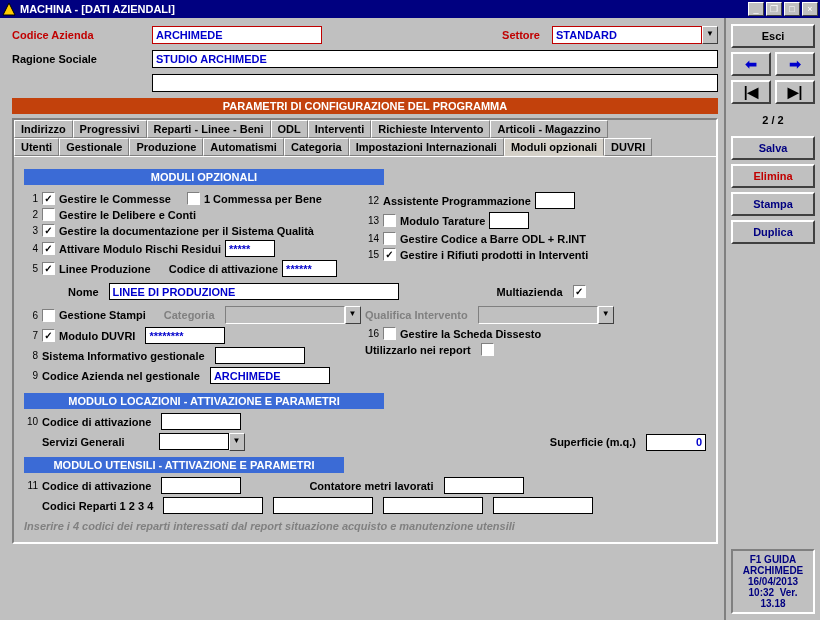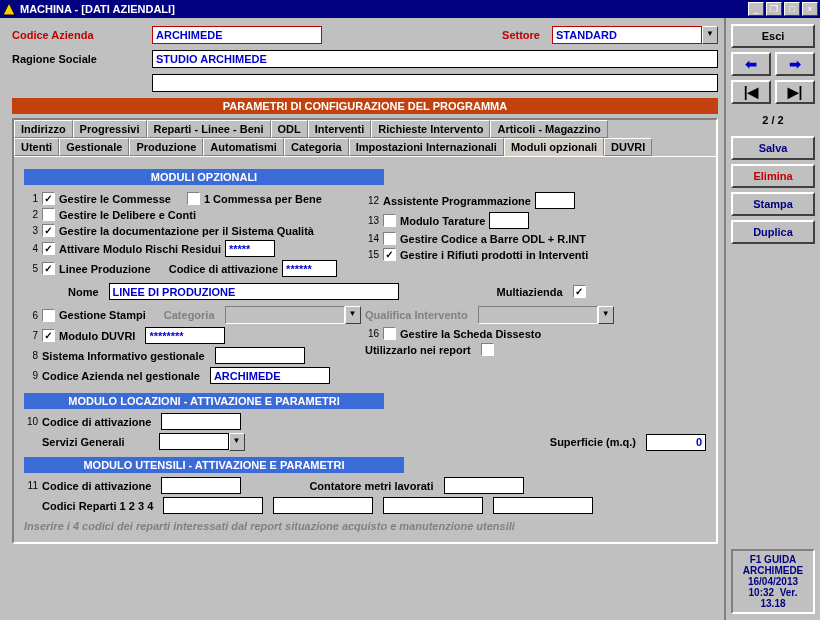--- a/index.html
+++ b/index.html
@@ -237,21 +237,21 @@
         <span>Servizi Generali</span>
         <div class="select-wrap" style="margin-left:30px">
           <input class="small-input" style="width: 70px;">
           <div class="select-btn">▼</div>
         </div>
         <span style="flex:1"></span>
         <span>Superficie (m.q.)</span>
         <input class="small-input" style="width: 60px; text-align: right; margin-left: 6px;" value="0">
       </div>
 
-      <div class="section-head" style="width:380px">MODULO UTENSILI - ATTIVAZIONE E PARAMETRI</div>
+      <div class="section-head" style="width:320px">MODULO UTENSILI - ATTIVAZIONE E PARAMETRI</div>
       <div class="opt-row">
         <span class="num">11</span>
         <span>Codice di attivazione</span>
         <input class="small-input" style="width: 80px; margin-left: 6px;" value="">
         <span style="width:60px"></span>
         <span>Contatore metri lavorati</span>
         <input class="small-input" style="width: 80px; margin-left: 6px;" value="">
       </div>
       <div class="opt-row">
         <span style="width:14px"></span>

